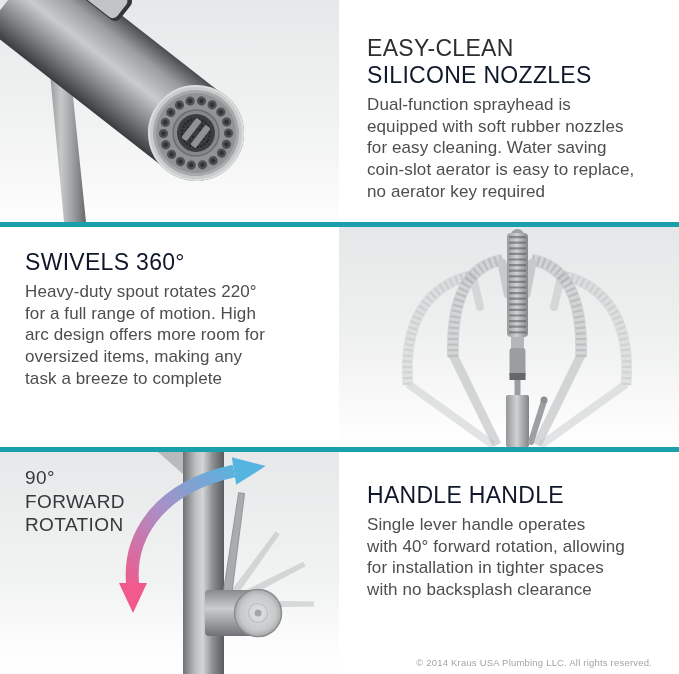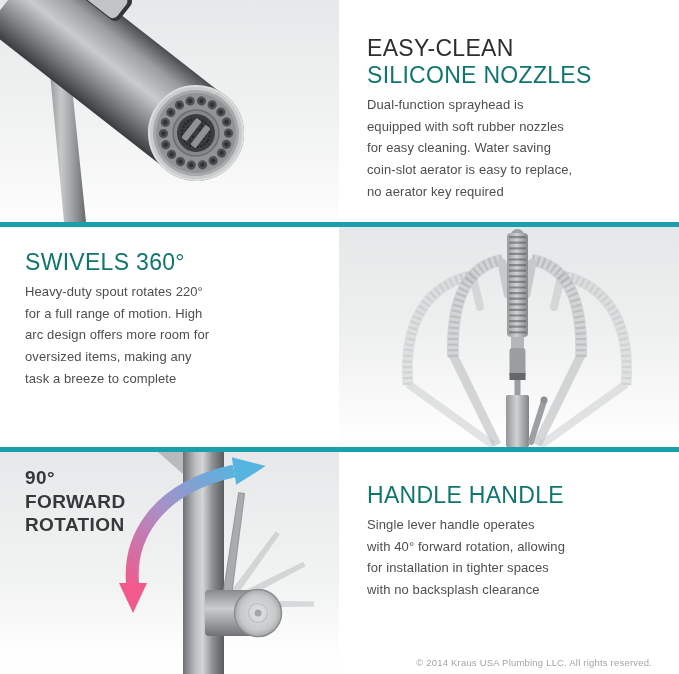--- a/index.html
+++ b/index.html
@@ -13,27 +13,27 @@
   .divider { height:5px; background:#1aa0ad; }
   .half-l { width:339px; position:relative; flex:none; }
   .half-r { width:340px; position:relative; flex:none; }
   .imgbox svg { display:block; }
   .txt { box-sizing:border-box; }
   .txt-1 { padding:35px 0 0 28px; }
   .txt-2 { padding:22px 0 0 25px; }
   .txt-3 { padding:30px 0 0 28px; }
   .hd { font-size:23px; font-weight:normal; line-height:27px; letter-spacing:0.3px; margin:0; }
   .hd-dark { color:#2c2e30; }
-  .hd-teal { color:#0f766e; }
+  .hd-teal { color:#0f172a; }
   .body-copy {
-    margin:5px 0 0 0; font-size:13px; line-height:21.7px; color:#4c4e50;
+    margin:5px 0 0 0; font-size:17px; line-height:21.7px; color:#4c4e50;
     letter-spacing:0.1px; white-space:pre-line;
   }
   .diagram-label {
-    position:absolute; left:25px; top:14px; font-size:19px; font-weight:bold;
+    position:absolute; left:25px; top:14px; font-size:19px; font-weight:normal;
     line-height:23.5px; color:#36383a; letter-spacing:0.4px; white-space:pre-line;
   }
   .footer-note {
     position:absolute; right:27px; bottom:6px; font-size:9.5px; color:#a2a4a6;
     letter-spacing:0.2px;
   }
 </style>
 </head>
 <body>
 

